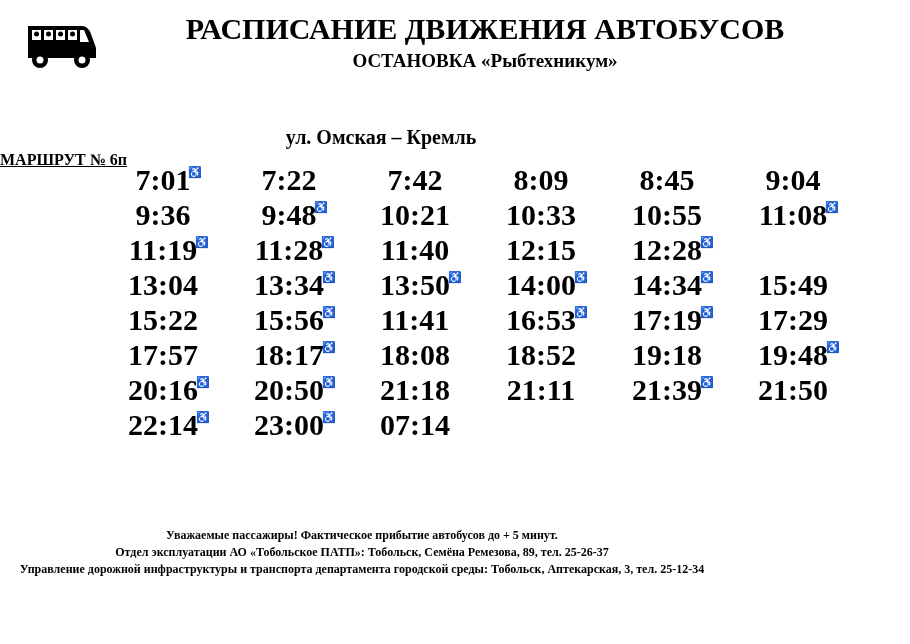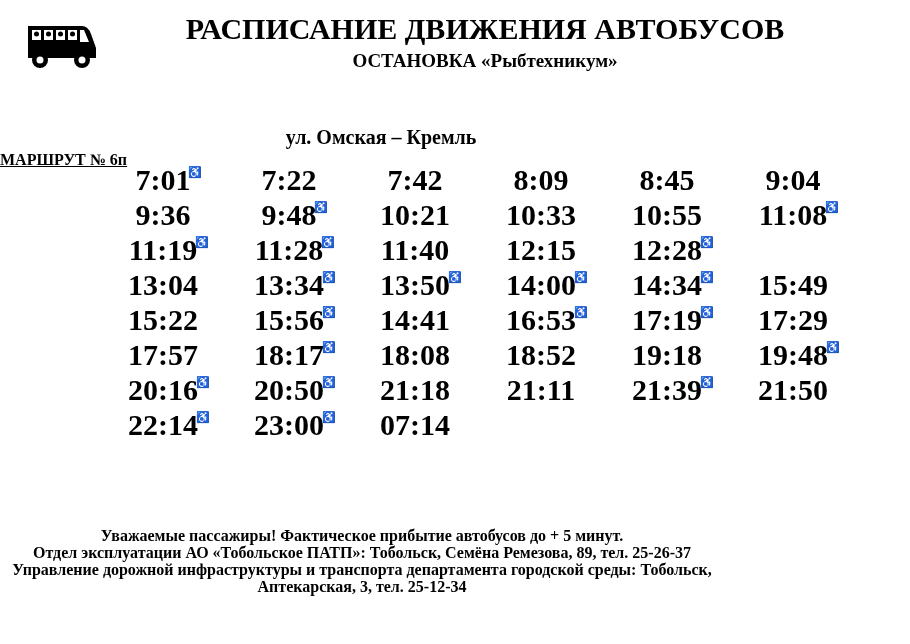--- a/index.html
+++ b/index.html
@@ -7,21 +7,21 @@
   .bus { position:absolute; left:26px; top:22px; width:72px; height:48px; }
   .title { position:absolute; left:0; width:970px; top:12px; text-align:center; font-weight:bold; font-size:30px; letter-spacing:0px; }
   .stop { position:absolute; left:0; width:970px; top:50px; text-align:center; font-weight:bold; font-size:19px; }
   .route { position:absolute; left:0; width:910px; top:104px; text-align:left; font-weight:bold; font-size:16px; text-decoration:underline;margin-top:47px; }
   .direction { position:absolute; left:0; width:762px; top:126px; text-align:center; font-weight:bold; font-size:20px; }
   .grid { position:absolute; left:100px; top:162px; width:760px; }
   .row { display:flex; height:35px; align-items:center; }
   .cell { width:126px; text-align:center; font-weight:bold; font-size:30px; line-height:35px; position:relative; }
   .cell .t { position:relative;text-align:center; }
   .cell .acc { position:absolute; font-size:11px; font-weight:normal; top:-8px; right:-12px; }
-  .footer { position:absolute; left:0; width:724px; top:527px; text-align:center; font-weight:bold; font-size:16px; line-height:17px; }
+  .footer { position:absolute; left:0; width:724px; top:527px; text-align:center; font-weight:bold; font-size:12px; line-height:17px; }
 </style>
 </head>
 <body>
 
 <div class="bus">
   <svg width="72" height="48" viewBox="0 0 72 48">
     <path d="M2 4 H56 Q62 4 65 12 L70 26 V36 H2 Z" fill="#000"></path>
     <rect x="6" y="8" width="9" height="10" fill="#fff"></rect>
     <rect x="18" y="8" width="9" height="10" fill="#fff"></rect>
     <rect x="30" y="8" width="9" height="10" fill="#fff"></rect>
@@ -71,21 +71,21 @@
       <div class="cell"><span class="t">13:04</span></div>
       <div class="cell"><span class="t">13:34<span class="acc">♿</span></span></div>
       <div class="cell"><span class="t">13:50<span class="acc">♿</span></span></div>
       <div class="cell"><span class="t">14:00<span class="acc">♿</span></span></div>
       <div class="cell"><span class="t">14:34<span class="acc">♿</span></span></div>
       <div class="cell"><span class="t">15:49</span></div>
     </div>
     <div class="row">
       <div class="cell"><span class="t">15:22</span></div>
       <div class="cell"><span class="t">15:56<span class="acc">♿</span></span></div>
-      <div class="cell"><span class="t">14:41</span></div>
+      <div class="cell"><span class="t">11:41</span></div>
       <div class="cell"><span class="t">16:53<span class="acc">♿</span></span></div>
       <div class="cell"><span class="t">17:19<span class="acc">♿</span></span></div>
       <div class="cell"><span class="t">17:29</span></div>
     </div>
     <div class="row">
       <div class="cell"><span class="t">17:57</span></div>
       <div class="cell"><span class="t">18:17<span class="acc">♿</span></span></div>
       <div class="cell"><span class="t">18:08</span></div>
       <div class="cell"><span class="t">18:52</span></div>
       <div class="cell"><span class="t">19:18</span></div>

